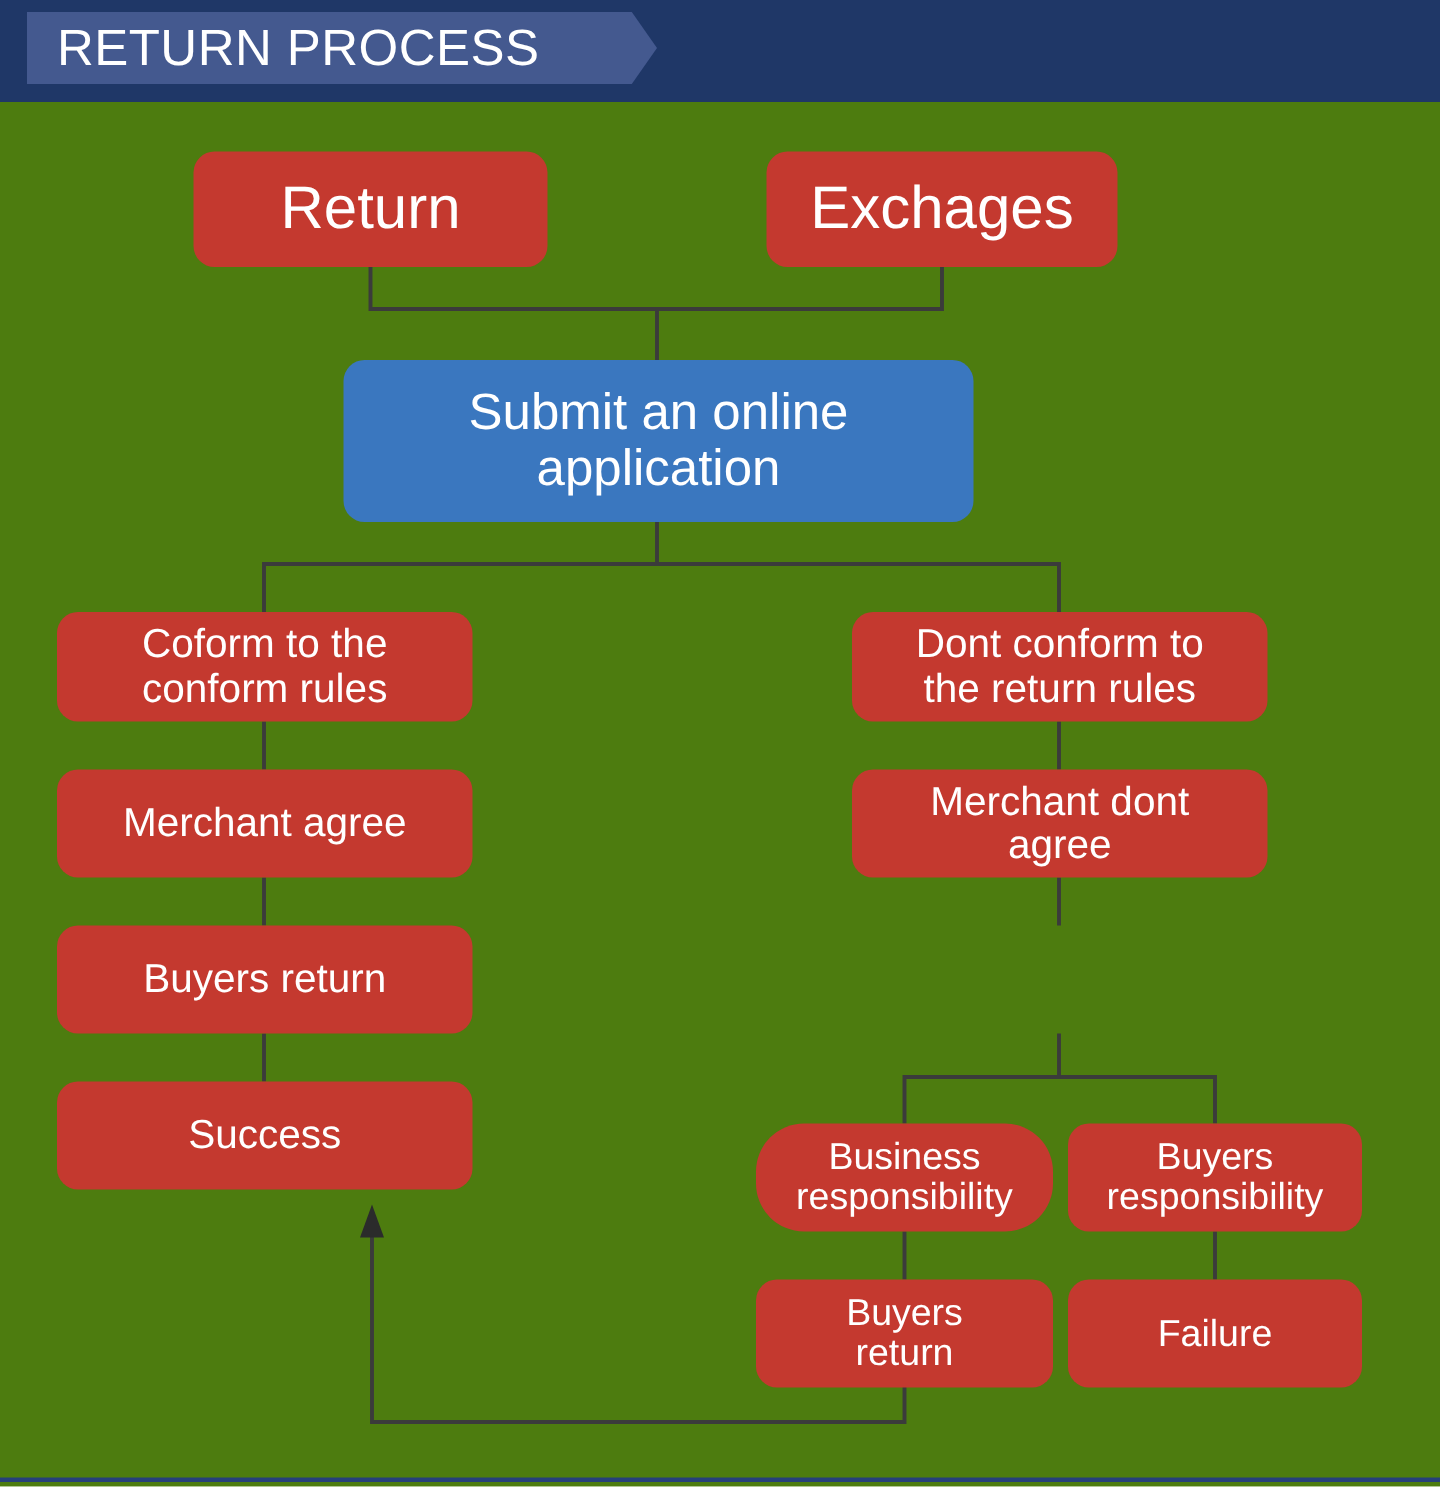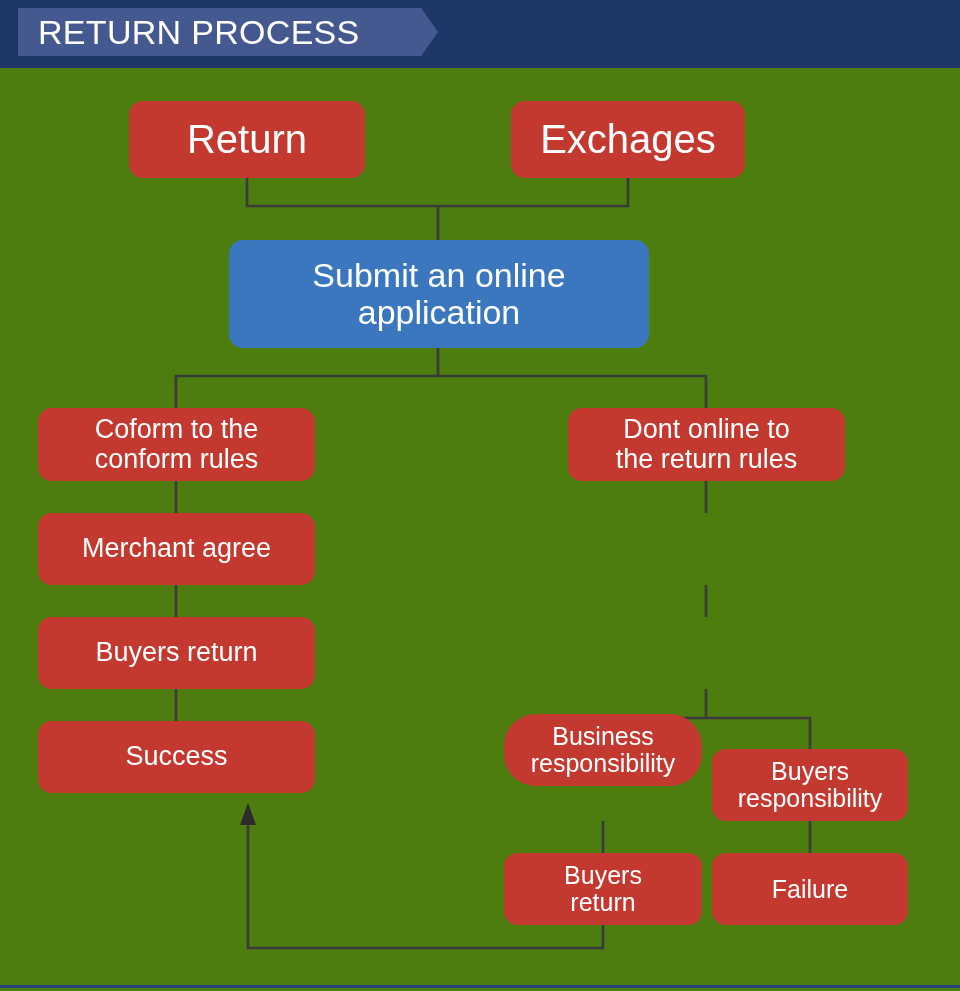--- a/index.html
+++ b/index.html
@@ -158,26 +158,28 @@
 
     <div class="node red sz-md" style="left:38px; top:340px; width:277px; height:73px;">Coform to the
 conform rules</div>
 
     <div class="node red sz-md" style="left:38px; top:445px; width:277px; height:72px;border-radius:14px;">Merchant agree</div>
 
     <div class="node red sz-md" style="left:38px; top:549px; width:277px; height:72px;">Buyers return</div>
 
     <div class="node red sz-md" style="left:38px; top:653px; width:277px; height:72px;">Success</div>
 
-    <div class="node red sz-md" style="left:568px; top:340px; width:277px; height:73px;">Dont online to
+    <div class="node red sz-md" style="left:568px; top:340px; width:277px; height:73px;">Dont conform to
 the return rules</div>
 
+    <div class="node red sz-md" style="left:568px; top:445px; width:277px; height:72px;">Merchant dont
+agree</div>
 
 
-    <div class="node red sz-sm" style="left:504px; top:646px; width:198px; height:72px;border-radius:32px;">Business
+    <div class="node red sz-sm" style="left:504px; top:681px; width:198px; height:72px;border-radius:32px;">Business
 responsibility</div>
 
     <div class="node red sz-sm" style="left:712px; top:681px; width:196px; height:72px;">Buyers
 responsibility</div>
 
     <div class="node red sz-sm" style="left:504px; top:785px; width:198px; height:72px;">Buyers
 return</div>
 
     <div class="node red sz-sm" style="left:712px; top:785px; width:196px; height:72px;">Failure</div>
 

